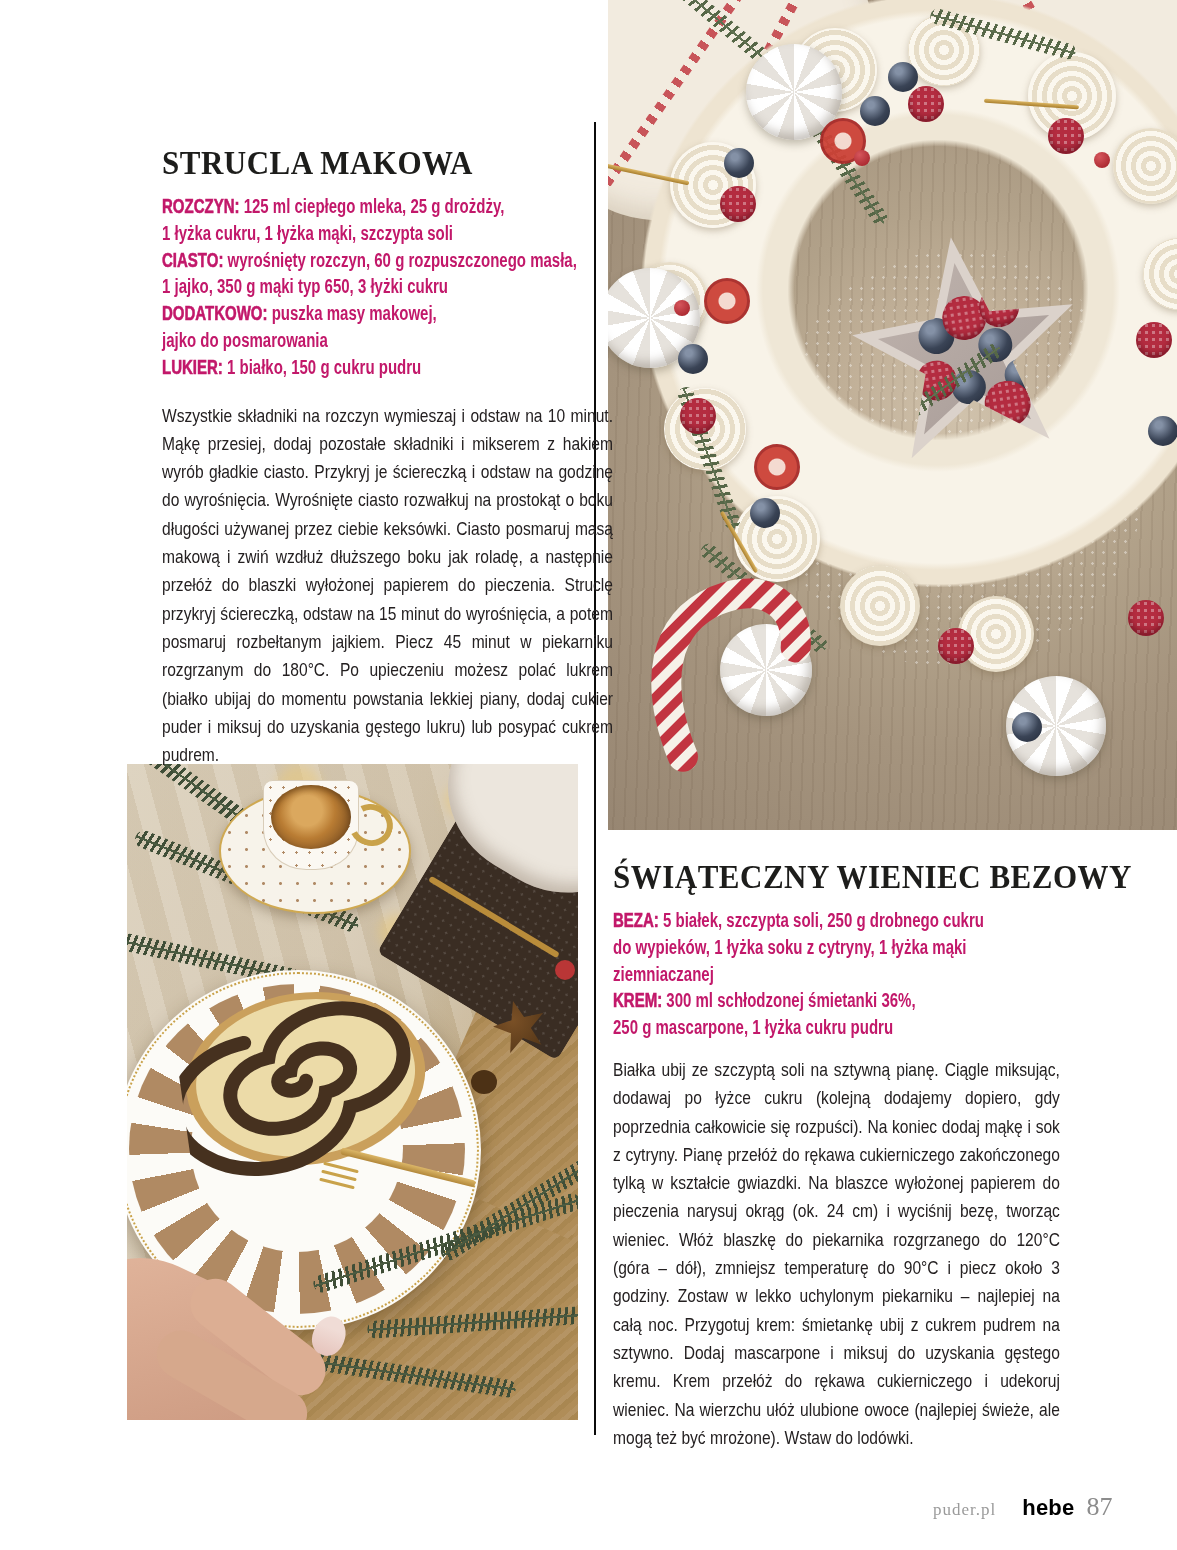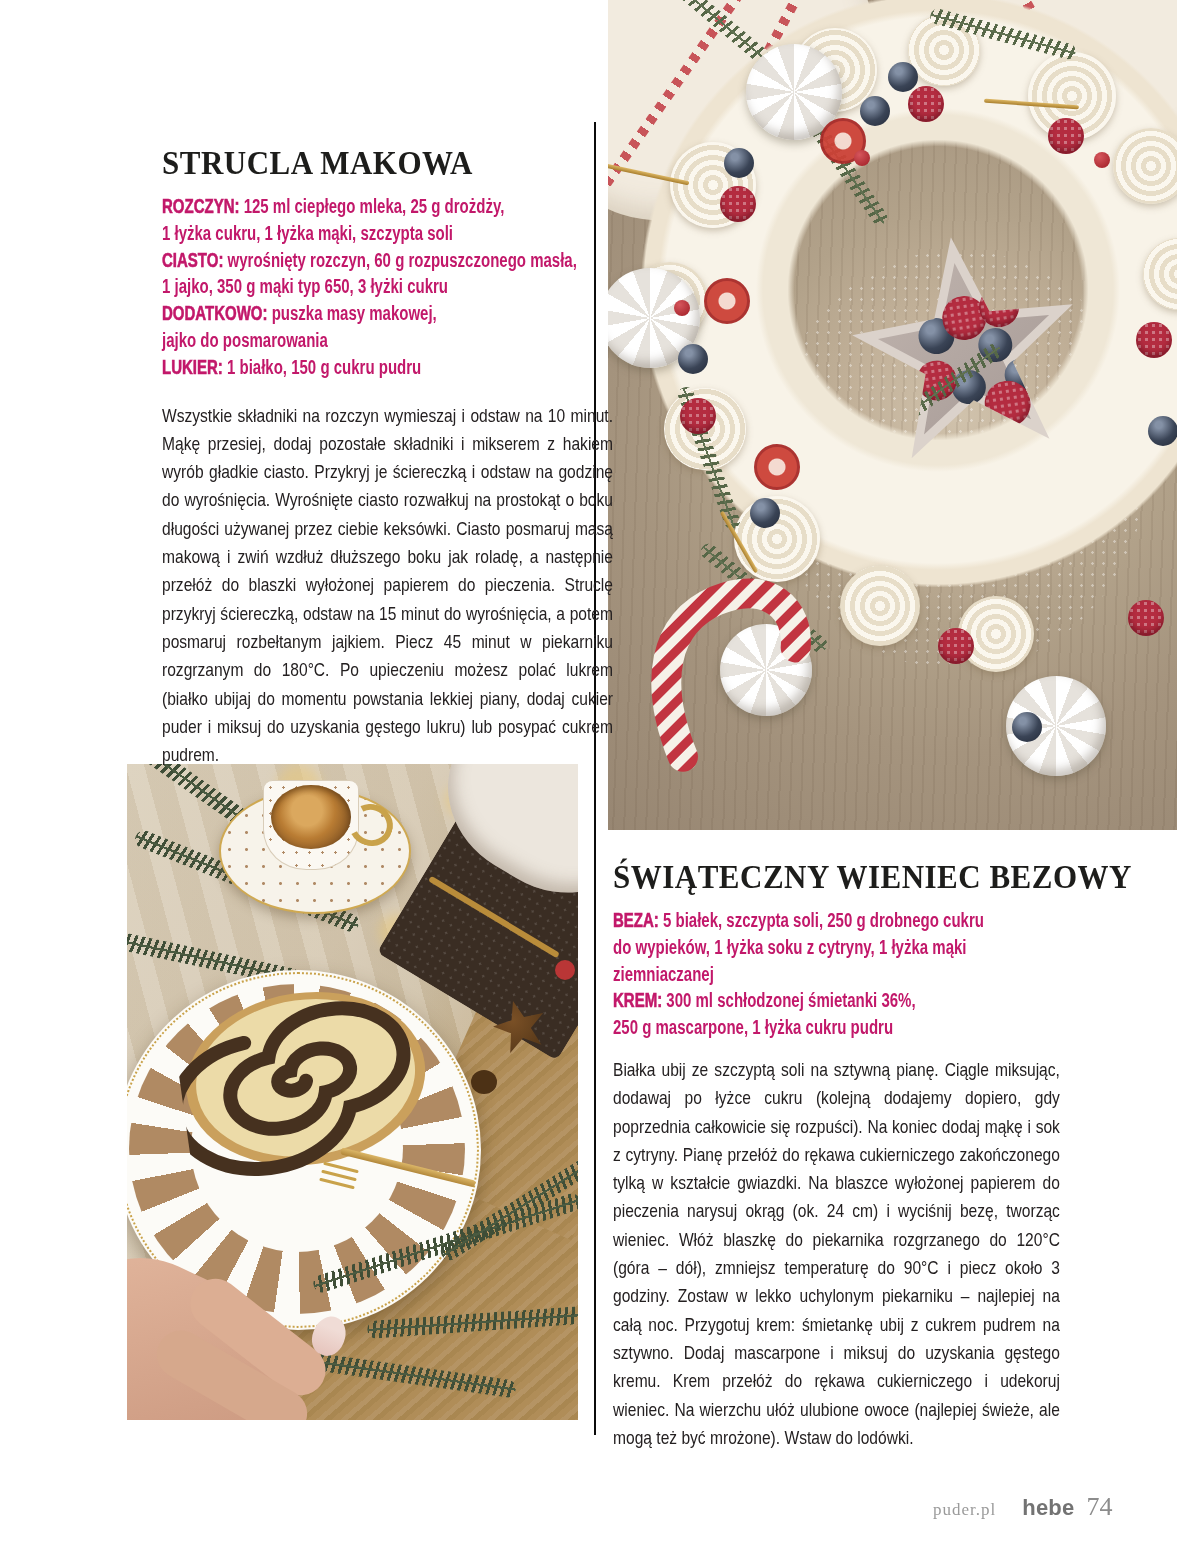--- a/index.html
+++ b/index.html
@@ -27,21 +27,21 @@
     transform:scaleX(.82);transform-origin:0 0;hyphens:auto;
   }
   .left-col{position:absolute;left:127px;top:144px;width:451px;margin-left:35px;}
   .left-col .body-text{width:550px;margin-top:21px;}
   .right-col{position:absolute;left:613px;top:858px;width:455px;}
   .right-col .body-text{width:545px;margin-top:15px;}
 
   
   .footer{position:absolute;left:933px;top:1492px;display:flex;align-items:baseline;}
   .footer .site{font-family:"Liberation Serif", serif;font-size:17px;color:#9a9a9a;letter-spacing:1px;}
-  .footer .brand{font-size:22px;font-weight:700;color:#737373;margin-left:26px;letter-spacing:.2px;}
+  .footer .brand{font-size:22px;font-weight:700;color:#000000;margin-left:26px;letter-spacing:.2px;}
   .footer .pageno{font-family:"Liberation Serif", serif;font-size:26px;color:#8c8c8c;margin-left:12px;font-weight:400;}
 
   
   .photo{position:absolute;overflow:hidden;}
   .photo *{position:absolute;}
 
   
   .photo-wreath{left:608px;top:0;width:569px;height:830px;
     background:radial-gradient(circle at 62% 50%, #d0c2ac 0%, #c2b199 20%, #b2a28a 38%, #a5947e 62%, #978672 100%);}
   .wood-grain{inset:0;background:repeating-linear-gradient(92deg, rgba(86,66,47,.10) 0 2px, rgba(0,0,0,0) 2px 11px);}
@@ -306,14 +306,14 @@
     <div class="ing-line"><span class="lbl"></span><span>ziemniaczanej</span></div>
     <div class="ing-line"><span class="lbl">KREM:</span><span> 300 ml schłodzonej śmietanki 36%,</span></div>
     <div class="ing-line"><span class="lbl"></span><span>250 g mascarpone, 1 łyżka cukru pudru</span></div>
   </div>
   <p class="body-text">Białka ubij ze szczyptą soli na sztywną pianę. Ciągle miksując, dodawaj po łyżce cukru (kolejną dodajemy dopiero, gdy poprzednia całkowicie się rozpuści). Na koniec dodaj mąkę i sok z cytryny. Pianę przełóż do rękawa cukierniczego zakończonego tylką w kształcie gwiazdki. Na blaszce wyłożonej papierem do pieczenia narysuj okrąg (ok. 24 cm) i wyciśnij bezę, tworząc wieniec. Włóż blaszkę do piekarnika rozgrzanego do 120°C (góra – dół), zmniejsz temperaturę do 90°C i piecz około 3 godziny. Zostaw w lekko uchylonym piekarniku – najlepiej na całą noc. Przygotuj krem: śmietankę ubij z cukrem pudrem na sztywno. Dodaj mascarpone i miksuj do uzyskania gęstego kremu. Krem przełóż do rękawa cukierniczego i udekoruj wieniec. Na wierzchu ułóż ulubione owoce (najlepiej świeże, ale mogą też być mrożone). Wstaw do lodówki.</p>
 </div>
 
 <div class="footer">
   <span class="site">puder.pl</span>
   <span class="brand">hebe</span>
-  <span class="pageno">74</span>
+  <span class="pageno">87</span>
 </div>
 
 </body></html>

